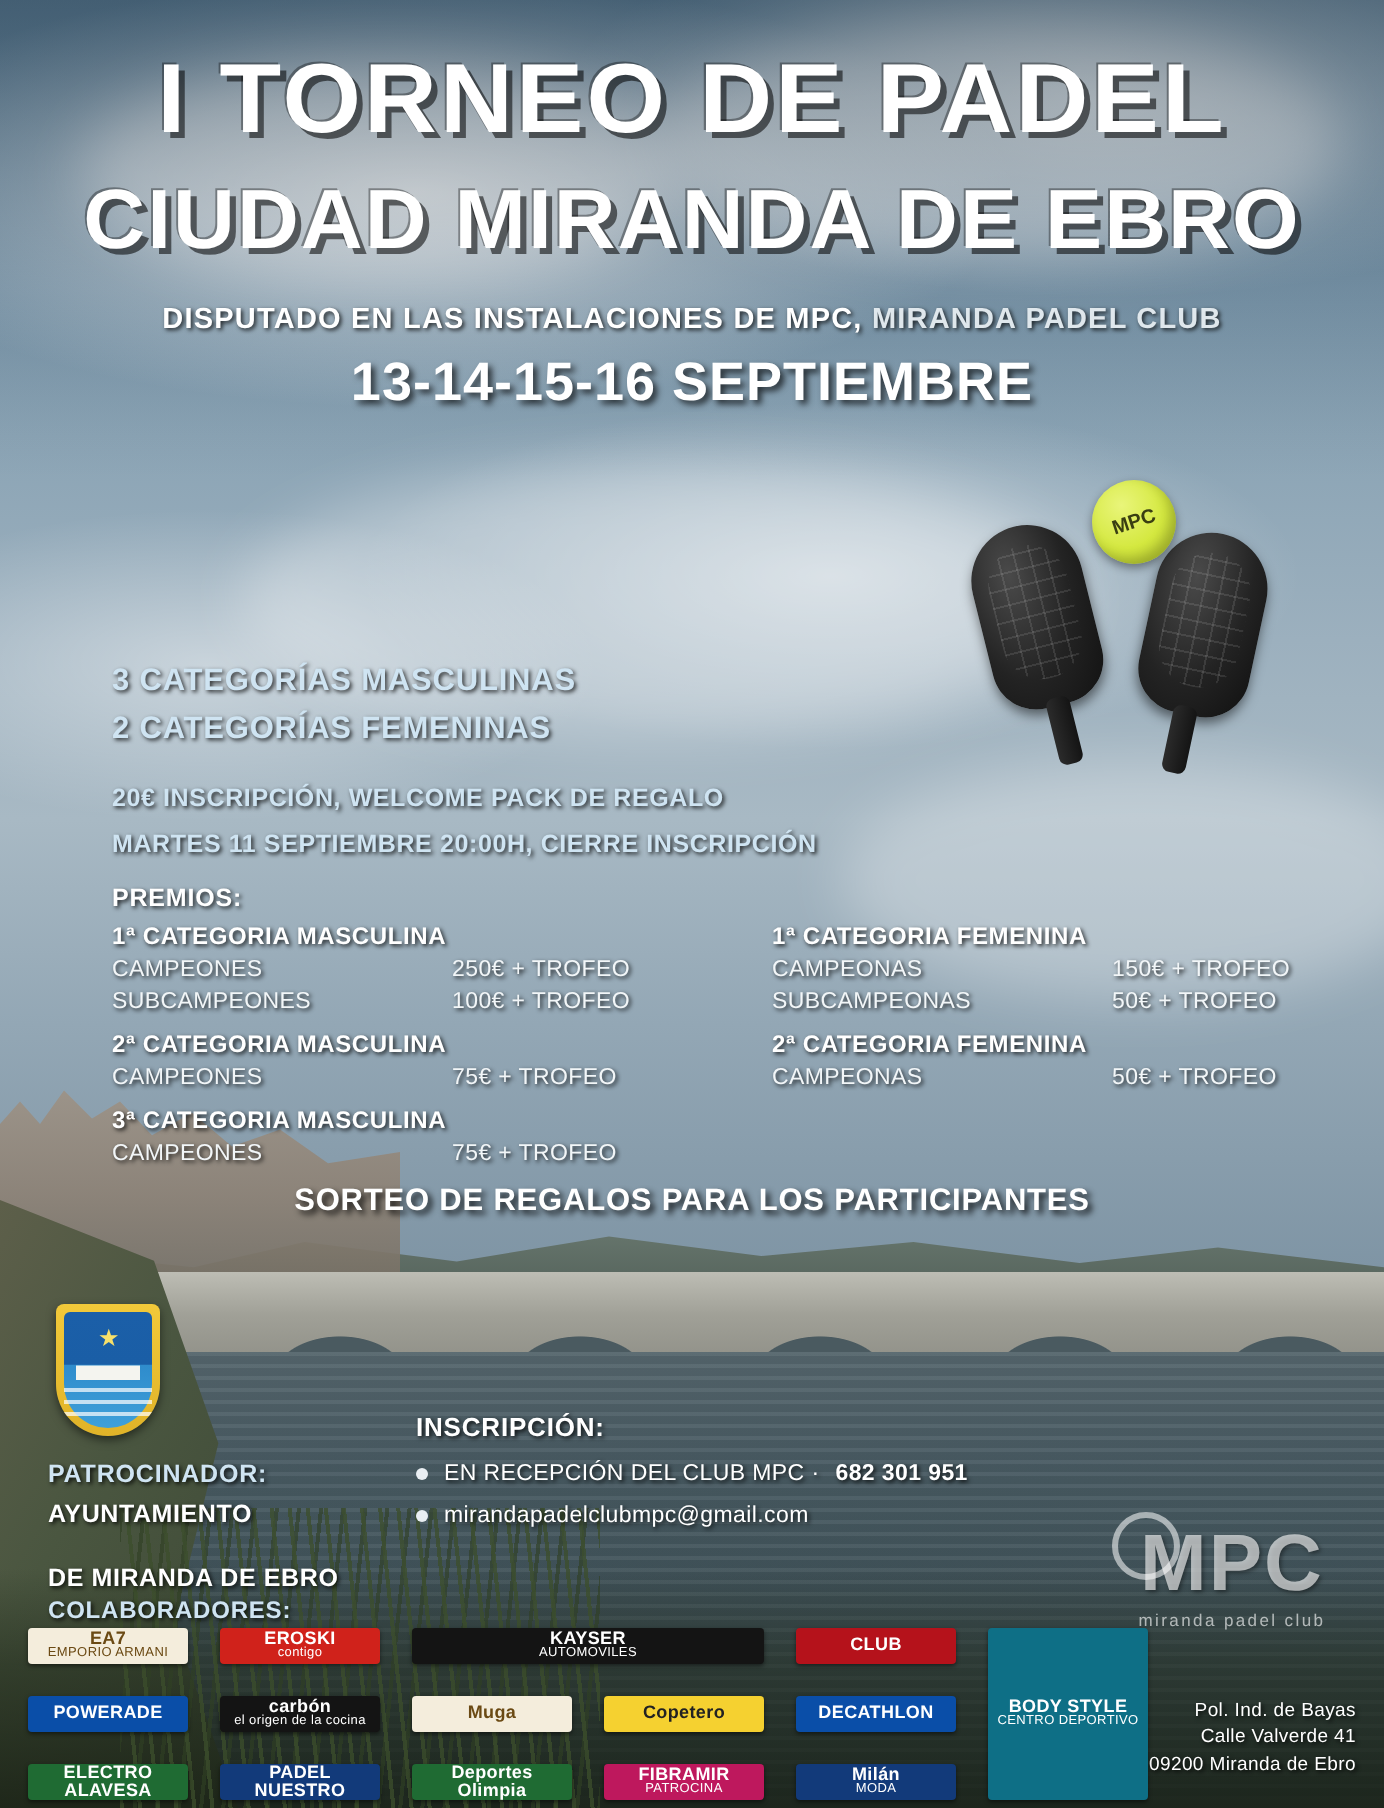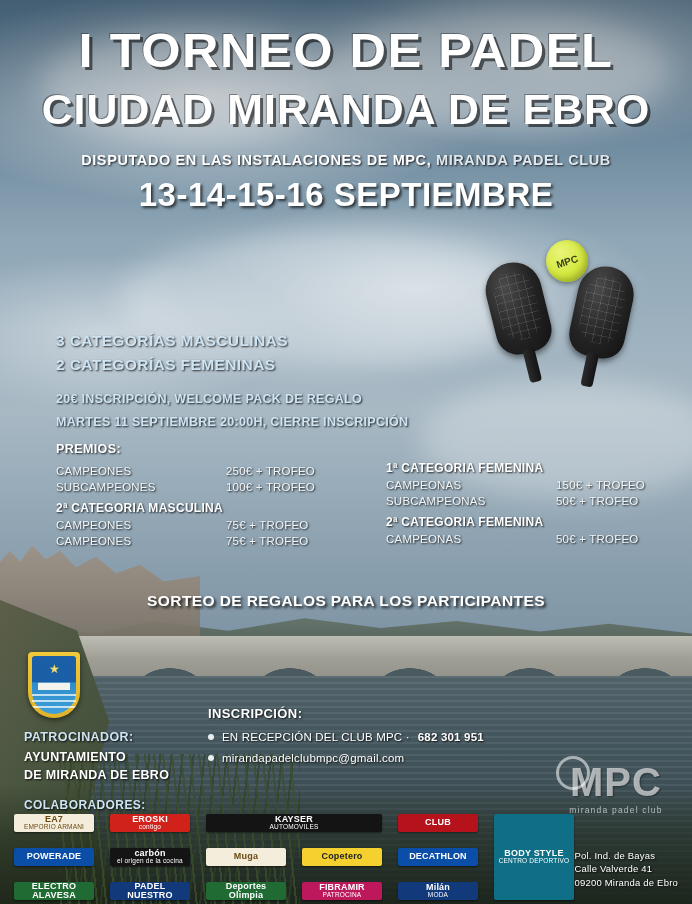--- a/index.html
+++ b/index.html
@@ -113,21 +113,21 @@
     margin-top: 18px;
     font-size: 14.5px;
     font-weight: bold;
     letter-spacing: .6px;
     color: #ffffff;
     text-shadow: 1px 1px 2px rgba(0,0,0,0.8);
   }
   .subline .club { color: #dfe7ec; font-weight: bold; }
   .dates {
     margin-top: 8px;
-    font-size: 33px;
+    font-size: 27px;
     font-weight: bold;
     letter-spacing: .5px;
     color: #ffffff;
     text-shadow: 2px 2px 3px rgba(0,0,0,0.7);
   }
 
   
   .rackets { position: absolute; left: 470px; top: 240px; width: 200px; height: 140px; }
   .racket {
     position: absolute;
@@ -285,21 +285,21 @@
   }
   .mpc-logo .big {
     font-size: 40px; font-weight:bold; color: rgba(255,255,255,.62);
     letter-spacing: 1px; line-height: 1;
     text-shadow: 1px 1px 2px rgba(0,0,0,.4);
   }
   .mpc-logo .small {
     font-size: 8.5px; color: rgba(255,255,255,.62); letter-spacing: 1.2px; margin-top: 3px;
   }
   .address {
-    position:absolute; right: 14px; bottom: 14px; 
+    position:absolute; right: 14px; bottom: 14px; text-align:right;
     font-size: 9.5px; color:#ffffff; line-height: 1.45; letter-spacing:.2px;
     text-shadow: 1px 1px 2px rgba(0,0,0,.9);
   }
 
   
   .colab-label {
     position:absolute; left: 24px; top: 798px;
     font-size: 12px; font-weight:bold; color:#cfe4f2; letter-spacing:.4px;
     text-shadow: 1px 1px 2px rgba(0,0,0,.85);
   }
@@ -377,35 +377,37 @@
   </div>
 
   <div class="inscr">
     <div class="line">20€ INSCRIPCIÓN, WELCOME PACK DE REGALO</div>
     <div class="line">MARTES 11 SEPTIEMBRE 20:00H,  CIERRE INSCRIPCIÓN</div>
   </div>
 
   <div class="premios-title">PREMIOS:</div>
 
   <div class="prize-col left">
+    <div class="cat-head" style="margin-top:0">1ª CATEGORIA  MASCULINA</div>
     <div class="prize-row">
       <span>CAMPEONES</span>
       <span class="amt">250€ + TROFEO</span>
     </div>
     <div class="prize-row">
       <span>SUBCAMPEONES</span>
       <span class="amt">100€ + TROFEO</span>
     </div>
 
     <div class="cat-head">2ª CATEGORIA  MASCULINA</div>
     <div class="prize-row">
       <span>CAMPEONES</span>
       <span class="amt">75€ + TROFEO</span>
     </div>
 
+    <div class="cat-head">3ª CATEGORIA  MASCULINA</div>
     <div class="prize-row">
       <span>CAMPEONES</span>
       <span class="amt">75€  + TROFEO</span>
     </div>
   </div>
 
   <div class="prize-col right">
     <div class="cat-head" style="margin-top:0">1ª CATEGORIA  FEMENINA</div>
     <div class="prize-row">
       <span>CAMPEONAS</span>
@@ -428,21 +430,21 @@
   <div class="crest">
     <div class="inner"></div>
     <div class="bridge-mini"></div>
     <div class="star">★</div>
     <div class="wave"></div>
   </div>
 
   <div class="patro">
     <div class="label">PATROCINADOR:</div>
     <div class="val">AYUNTAMIENTO</div>
-    <div class="val" style="margin-top:2px">DE MIRANDA DE EBRO</div>
+    <div class="val" style="margin-top:16px">DE MIRANDA DE EBRO</div>
   </div>
 
   <div class="insc-block">
     <div class="head">INSCRIPCIÓN:</div>
 
 
     <div class="insc-item">
       <span class="bullet"></span>
       <span>EN RECEPCIÓN DEL CLUB MPC ·</span>
       <span class="mpc-b">682 301 951</span>

